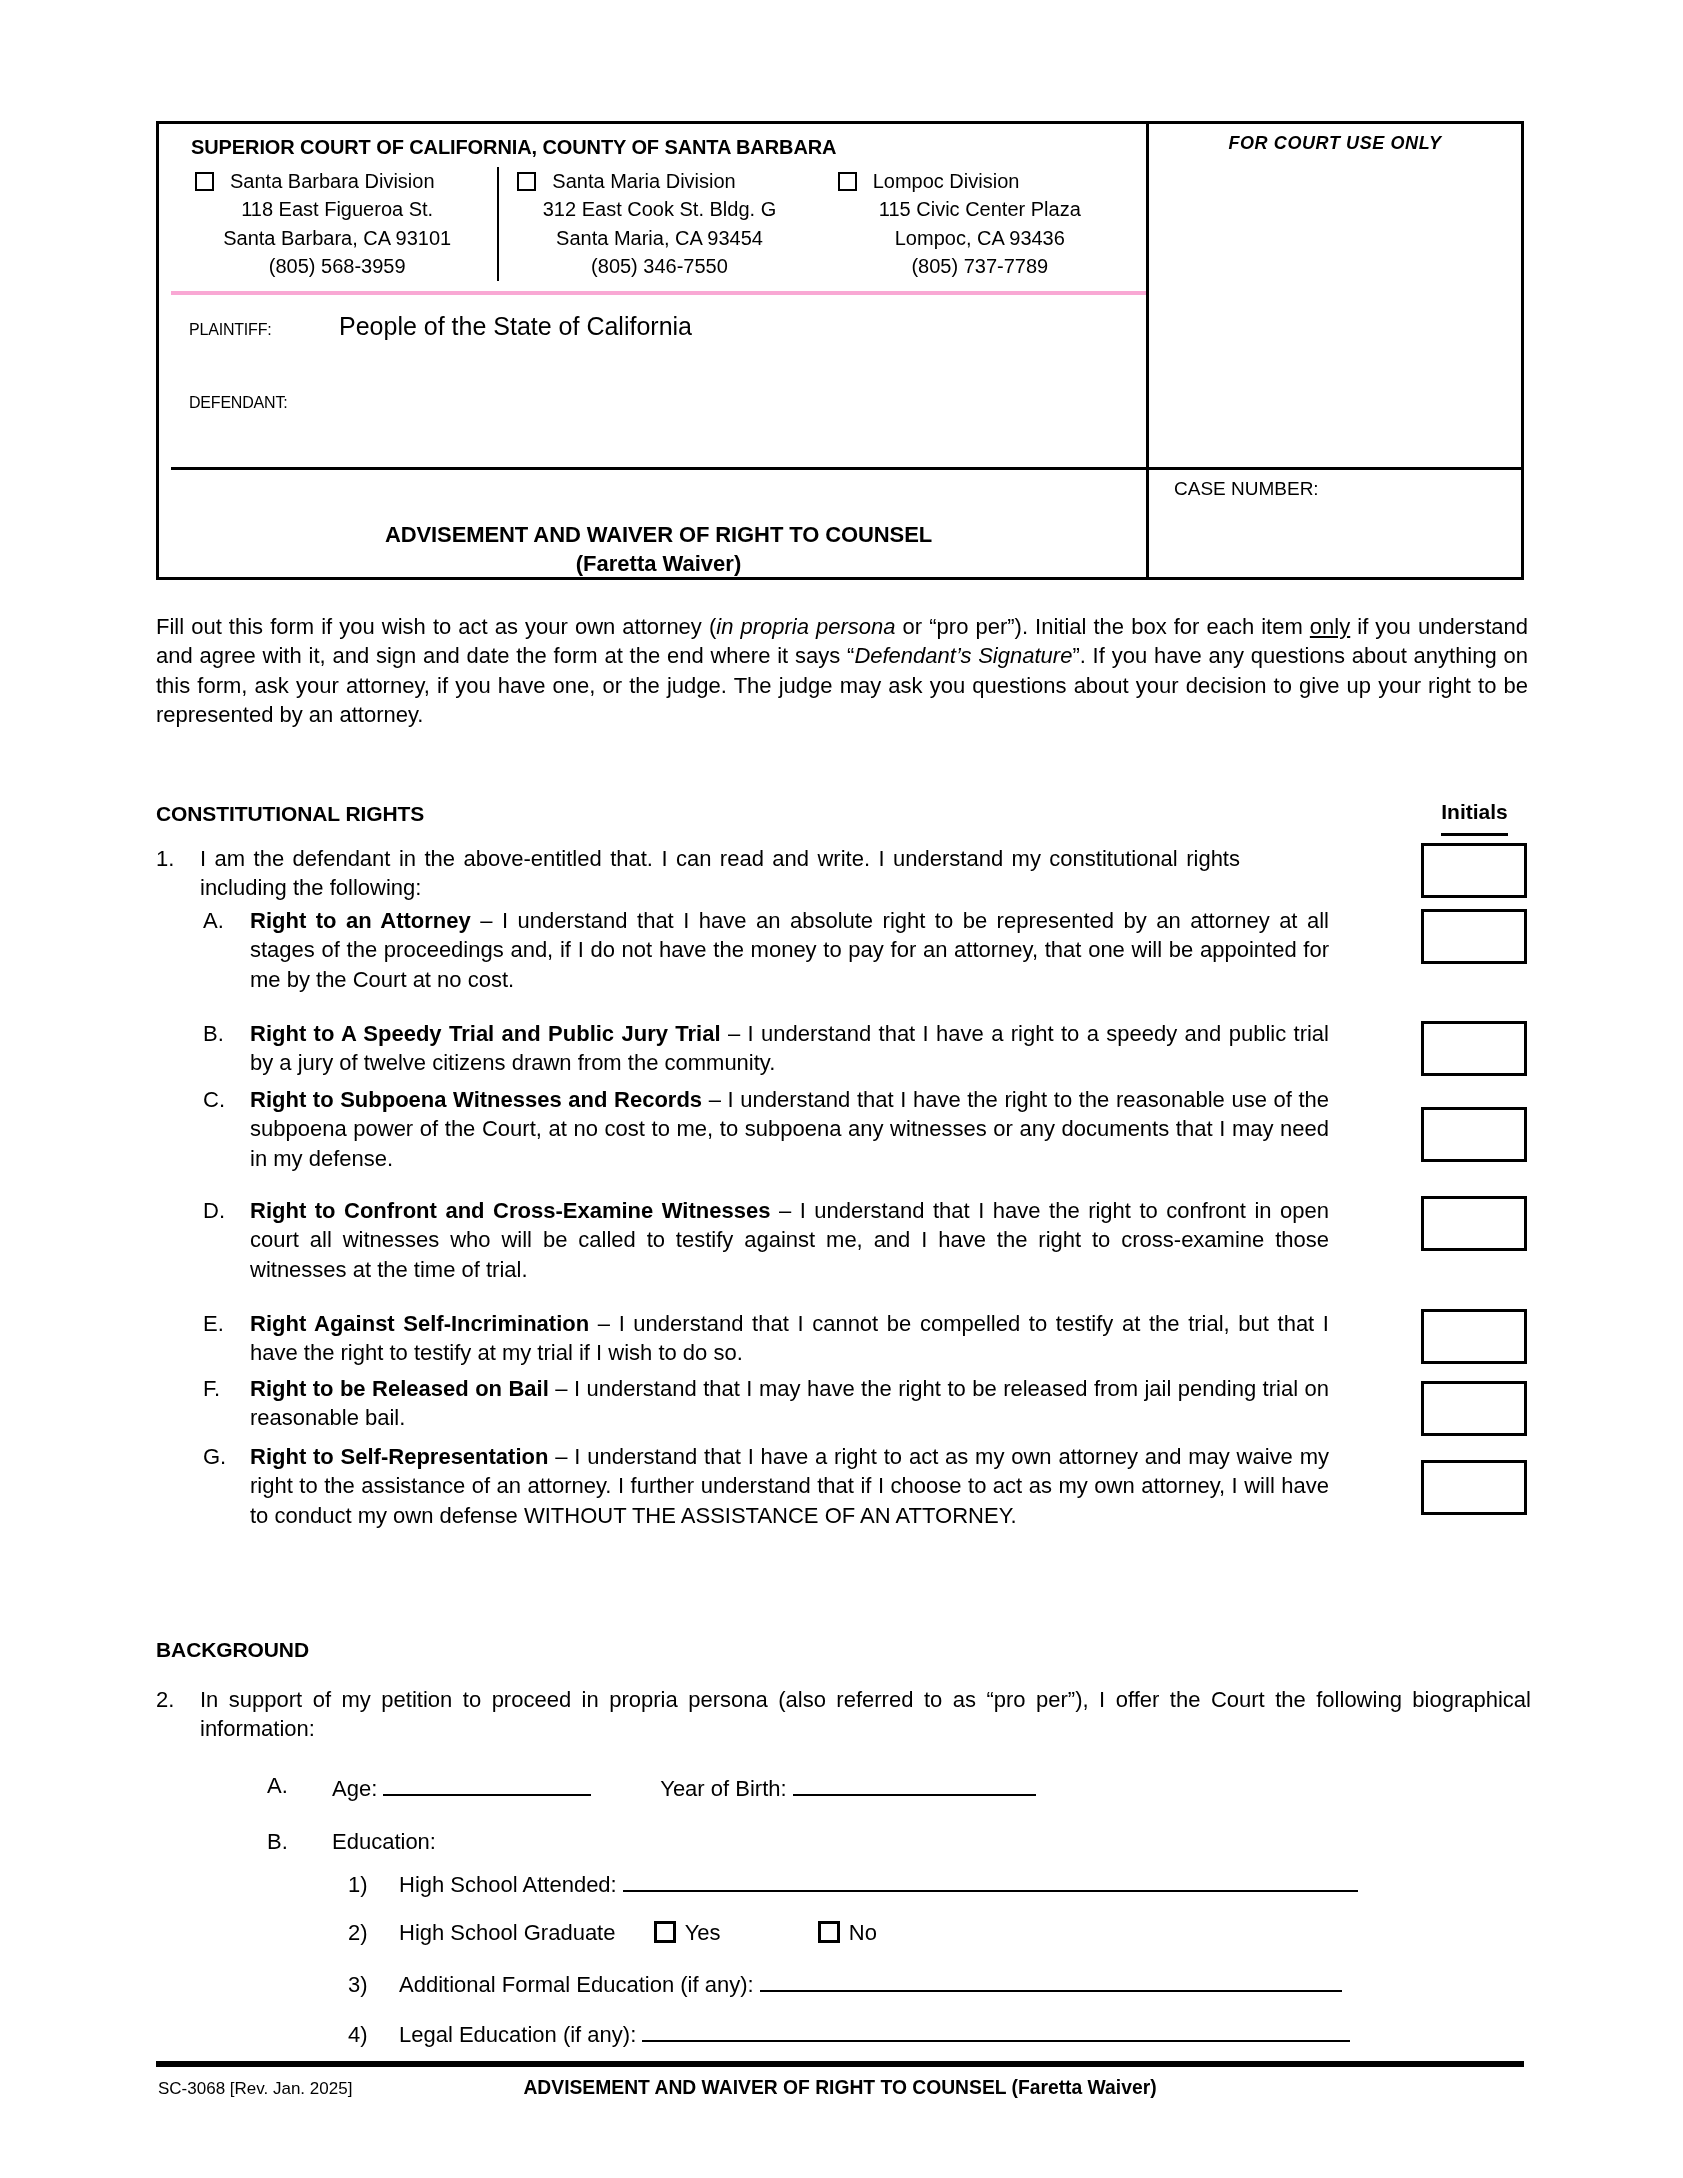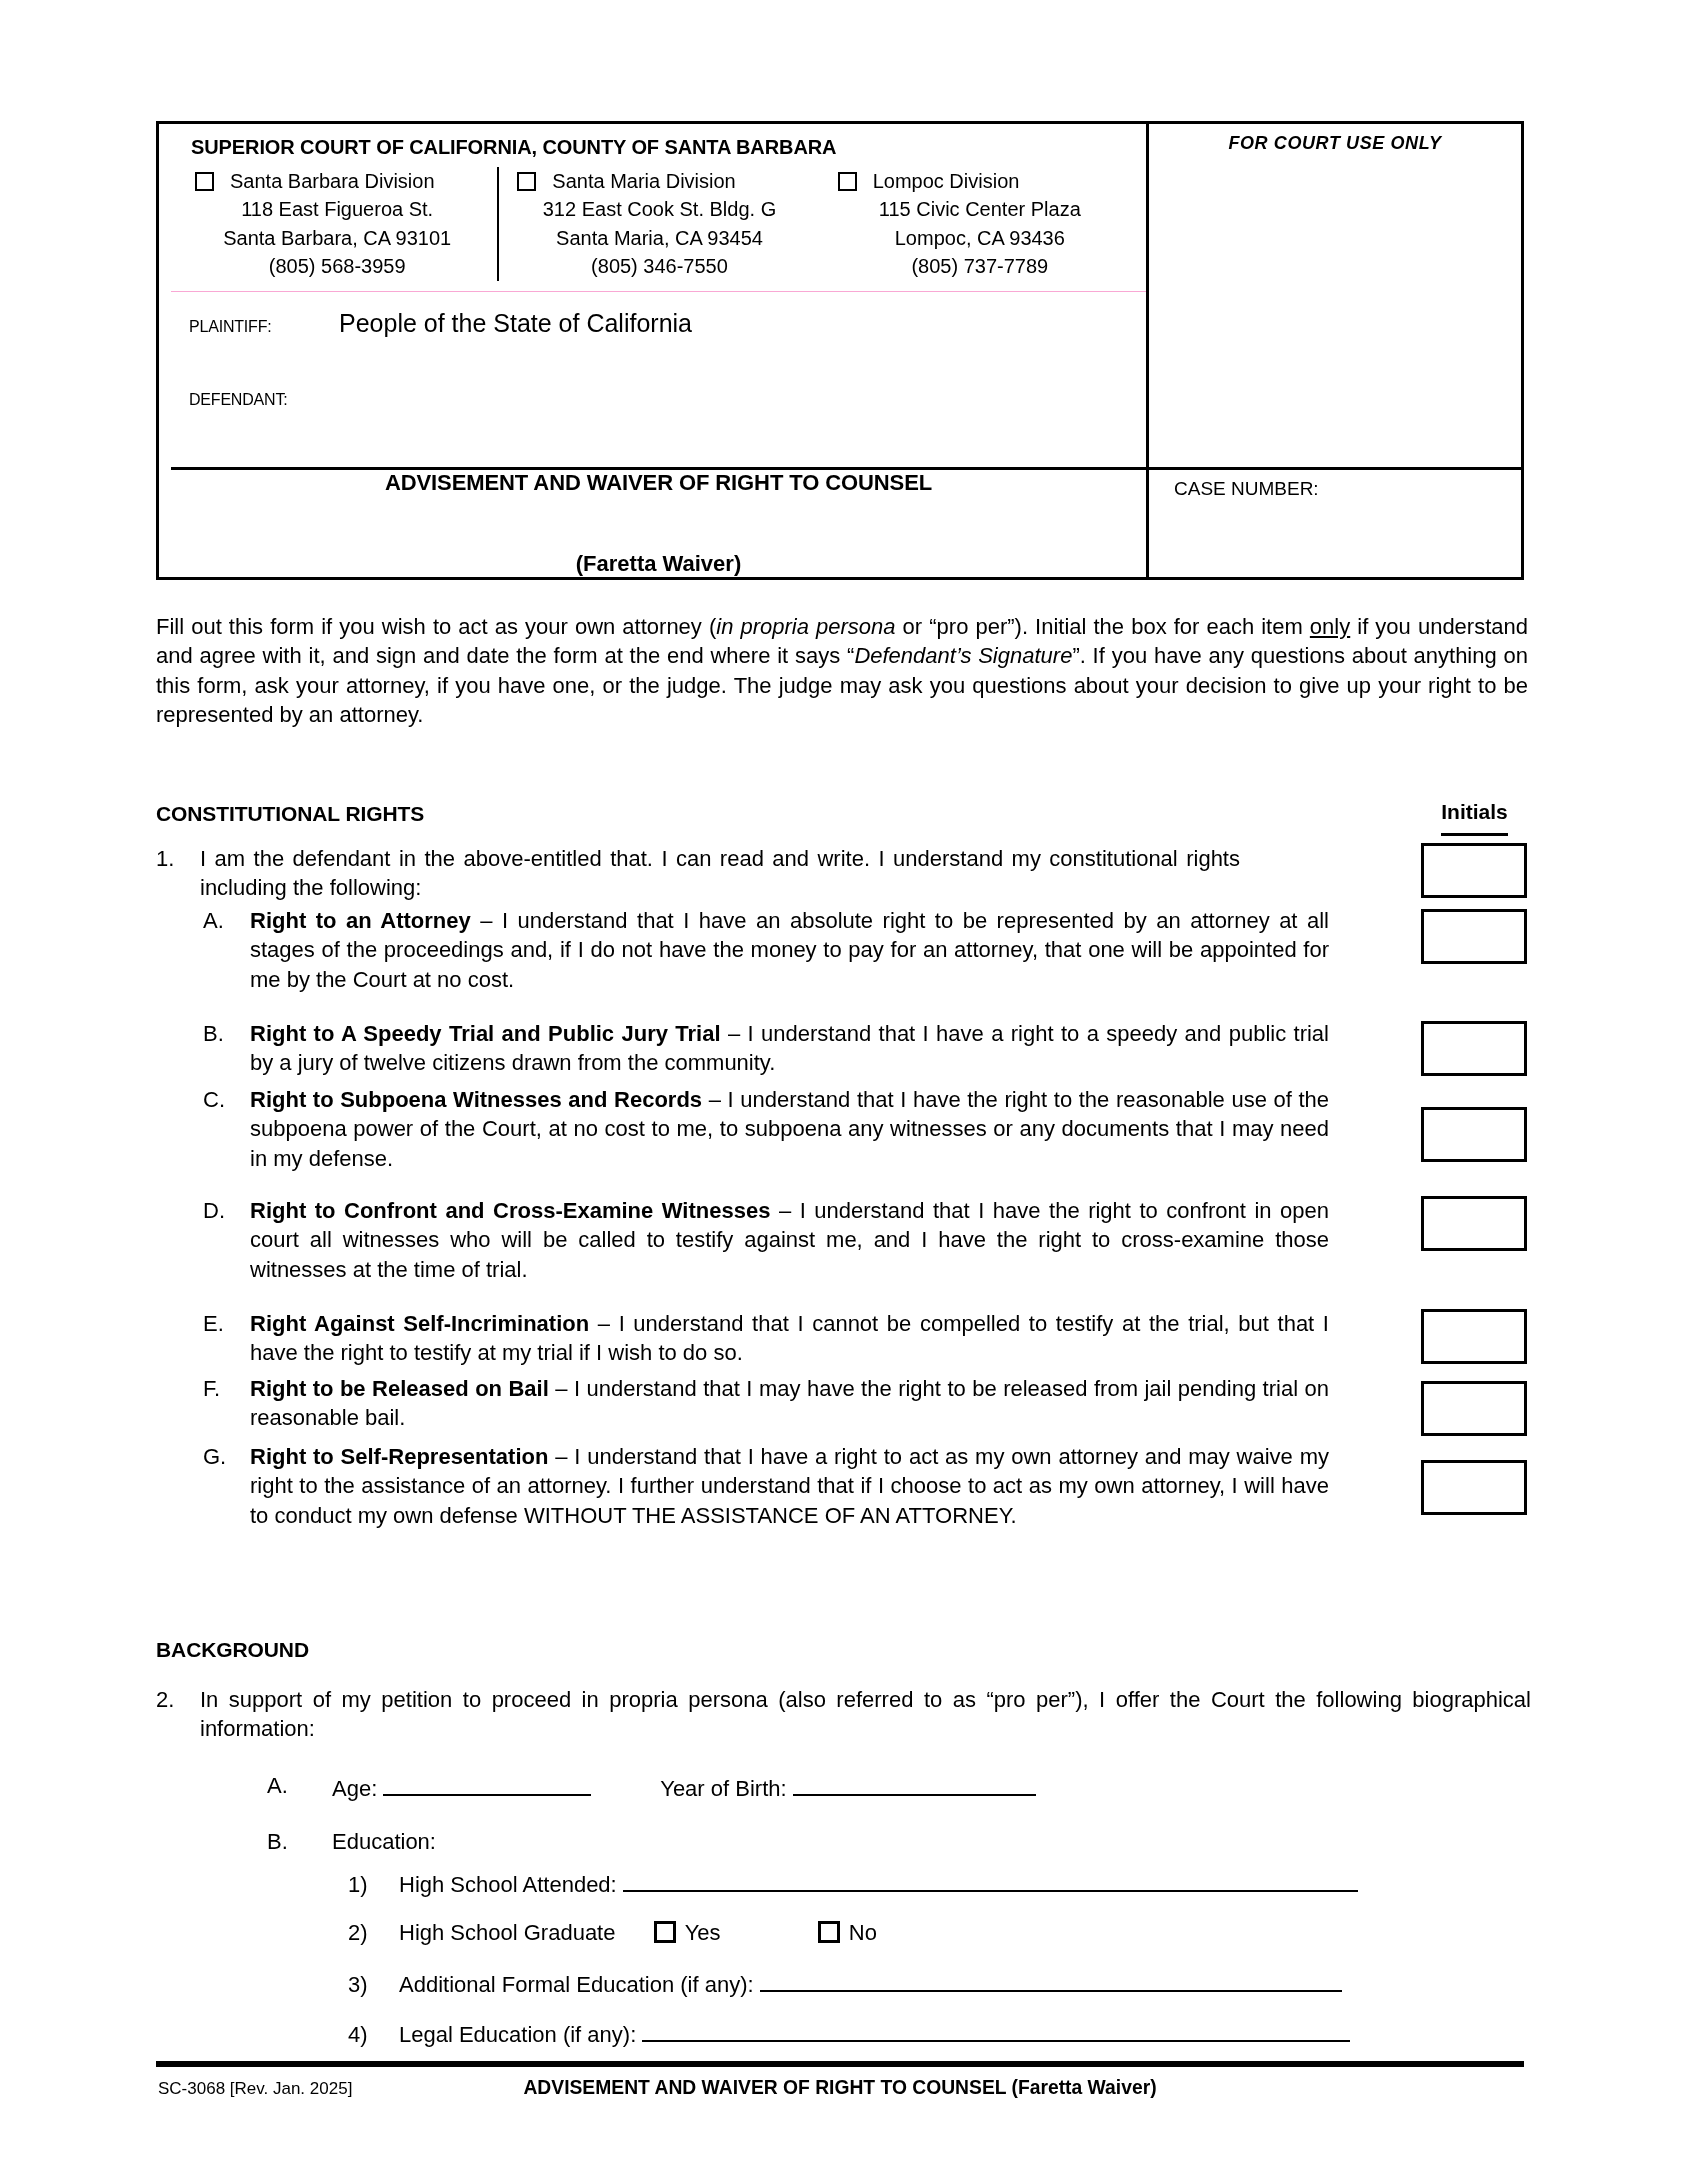--- a/index.html
+++ b/index.html
@@ -89,21 +89,21 @@
   .court-use-only {
     font-size: 18px;
     font-style: italic;
     font-weight: bold;
     text-align: center;
     padding-top: 9px;
     letter-spacing: 0.6px;
   }
 
   .party-block {
-    border-top: 1px solid #f9a8d4;
+    border-top: 4px solid #f9a8d4;
     height: 176px;
     box-sizing: border-box;
     position: relative;
   }
   .party-line { position: absolute; }
   .lbl-plaintiff {
     left: 18px; top: 26px;
     font-size: 16px;
     letter-spacing: -0.2px;
   }
@@ -129,21 +129,21 @@
     font-size: 19px;
   }
 
   .doc-title-cell {
     border-top: 3px solid #000;
     height: 110px;
     box-sizing: border-box;
     display: flex;
     flex-direction: column;
     align-items: center;
-    justify-content: space-between;
+    justify-content: flex-end;
     text-align: center;
     font-weight: bold;
   }
   .doc-title-main { font-size: 22px; letter-spacing: -0.1px; }
   .doc-title-sub  { font-size: 22px; margin-top: 3px; }
 
   
   .intro {
     position: absolute;
     left: 156px;

